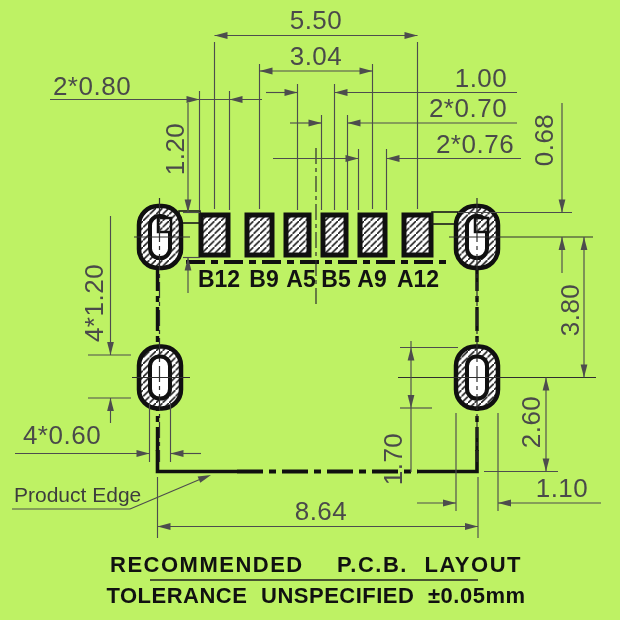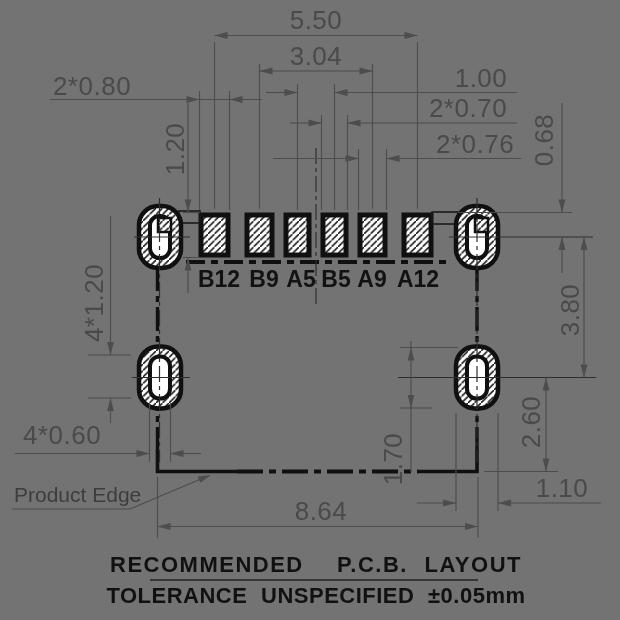--- a/index.html
+++ b/index.html
@@ -1,16 +1,16 @@
 <!DOCTYPE html>
 <html><head>
 <meta charset="utf-8">
 <style>
   html,body{margin:0;padding:0;background:#f2f2f2;}
-  #stage{width:620px;height:620px;background:#737373;position:relative;overflow:hidden;}
+  #stage{width:620px;height:620px;background:#bef264;position:relative;overflow:hidden;}
   svg{display:block;}
   svg text{white-space:pre;font-family:"Liberation Sans","DejaVu Sans",sans-serif;}
   .dimtxt{font-size:26px;letter-spacing:0.5px;fill:#4a4a4a;}
   .padlbl{font-size:23px;font-weight:bold;fill:#121212;}
   .edgelbl{font-size:21px;fill:#3d3d3d;}
   .title1{font-size:22px;font-weight:bold;fill:#111;letter-spacing:1.5px;word-spacing:9px;}
   .title2{font-size:22px;font-weight:bold;fill:#111;letter-spacing:0.5px;word-spacing:7px;}
   .thin{stroke:#4d4d4d;stroke-width:1.15;fill:none;}
   .arrow{fill:#4d4d4d;stroke:none;}
   .thick{stroke:#101010;fill:none;}

